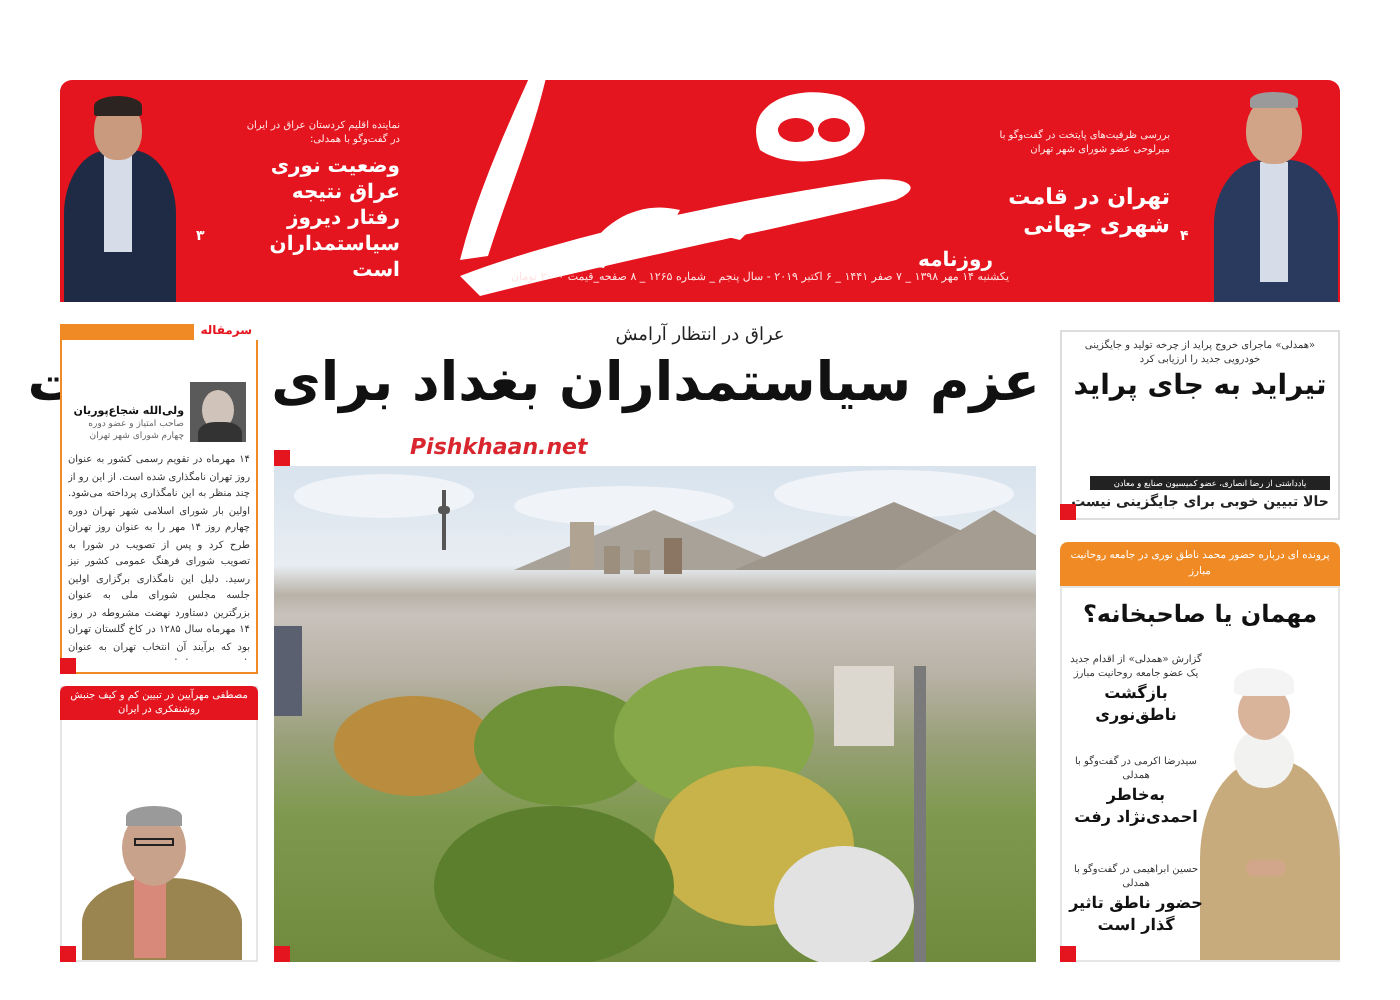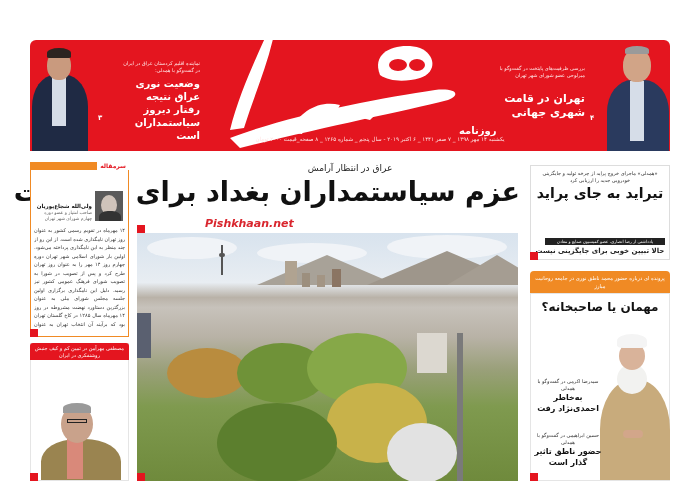--- a/index.html
+++ b/index.html
@@ -261,20 +261,24 @@
   <div class="nateq-title">مهمان یا صاحبخانه؟</div>
 
   <div class="cleric">
     <div style="position:absolute;left:5px;top:50px;width:70px;height:110px;background:#c8ab7c;border-radius:45% 45% 0 0;"></div>
     <div style="position:absolute;left:22px;top:34px;width:30px;height:30px;background:#f2f2f0;border-radius:50%;"></div>
     <div style="position:absolute;left:24px;top:12px;width:26px;height:28px;background:#d9b39a;border-radius:50%;"></div>
     <div style="position:absolute;left:22px;top:4px;width:30px;height:14px;background:#f4f4f4;border-radius:50% 50% 20% 20%;"></div>
     <div style="position:absolute;left:28px;top:100px;width:20px;height:8px;background:#d2a68a;border-radius:4px;"></div>
   </div>
 
+  <div class="nateq-sub" style="top:327px;">
+    <div class="k">گزارش «همدلی» از اقدام جدید یک عضو جامعه روحانیت مبارز</div>
+    <div class="h">بازگشت ناطق‌نوری</div>
+  </div>
   <div class="nateq-sub" style="top:432px;">
     <div class="k">حسین ابراهیمی در گفت‌وگو با همدلی</div>
     <div class="h">حضور ناطق تاثیر گذار است</div>
   </div>
   <div class="nateq-sub" style="top:378px;">
     <div class="k">سیدرضا اکرمی در گفت‌وگو با همدلی</div>
     <div class="h">به‌خاطر احمدی‌نژاد رفت</div>
   </div>
   <div class="red-corner" style="left:530px;top:473px;"></div>
 

